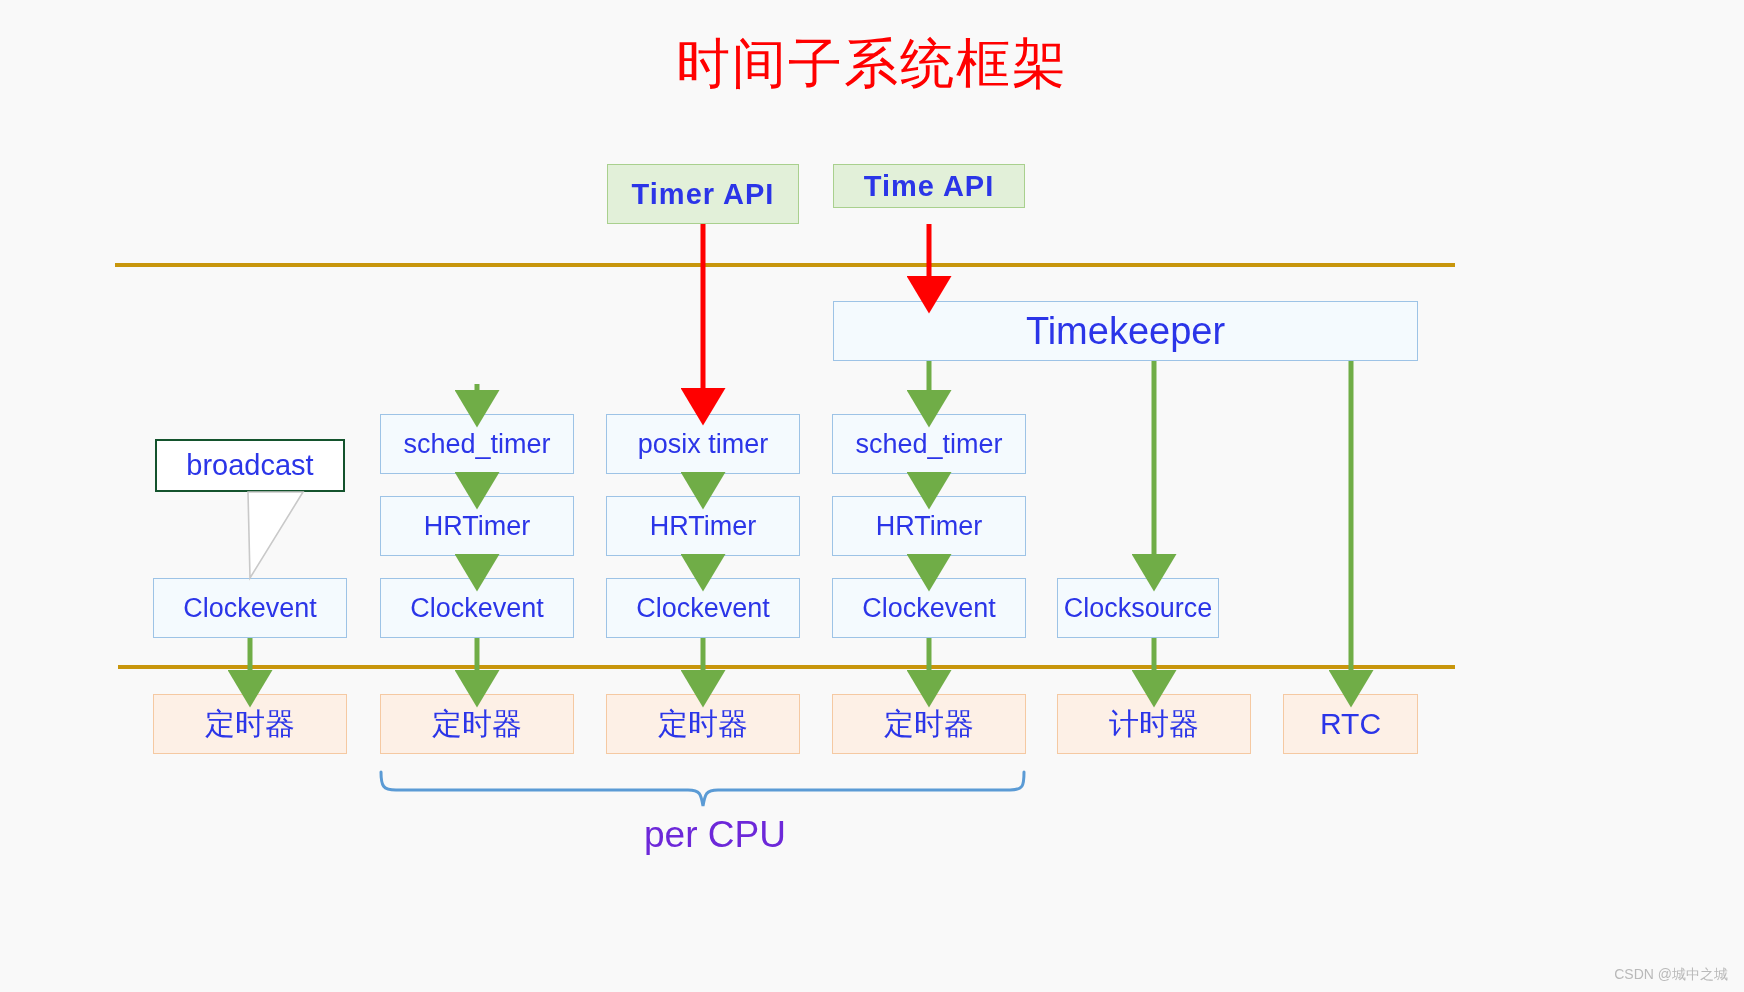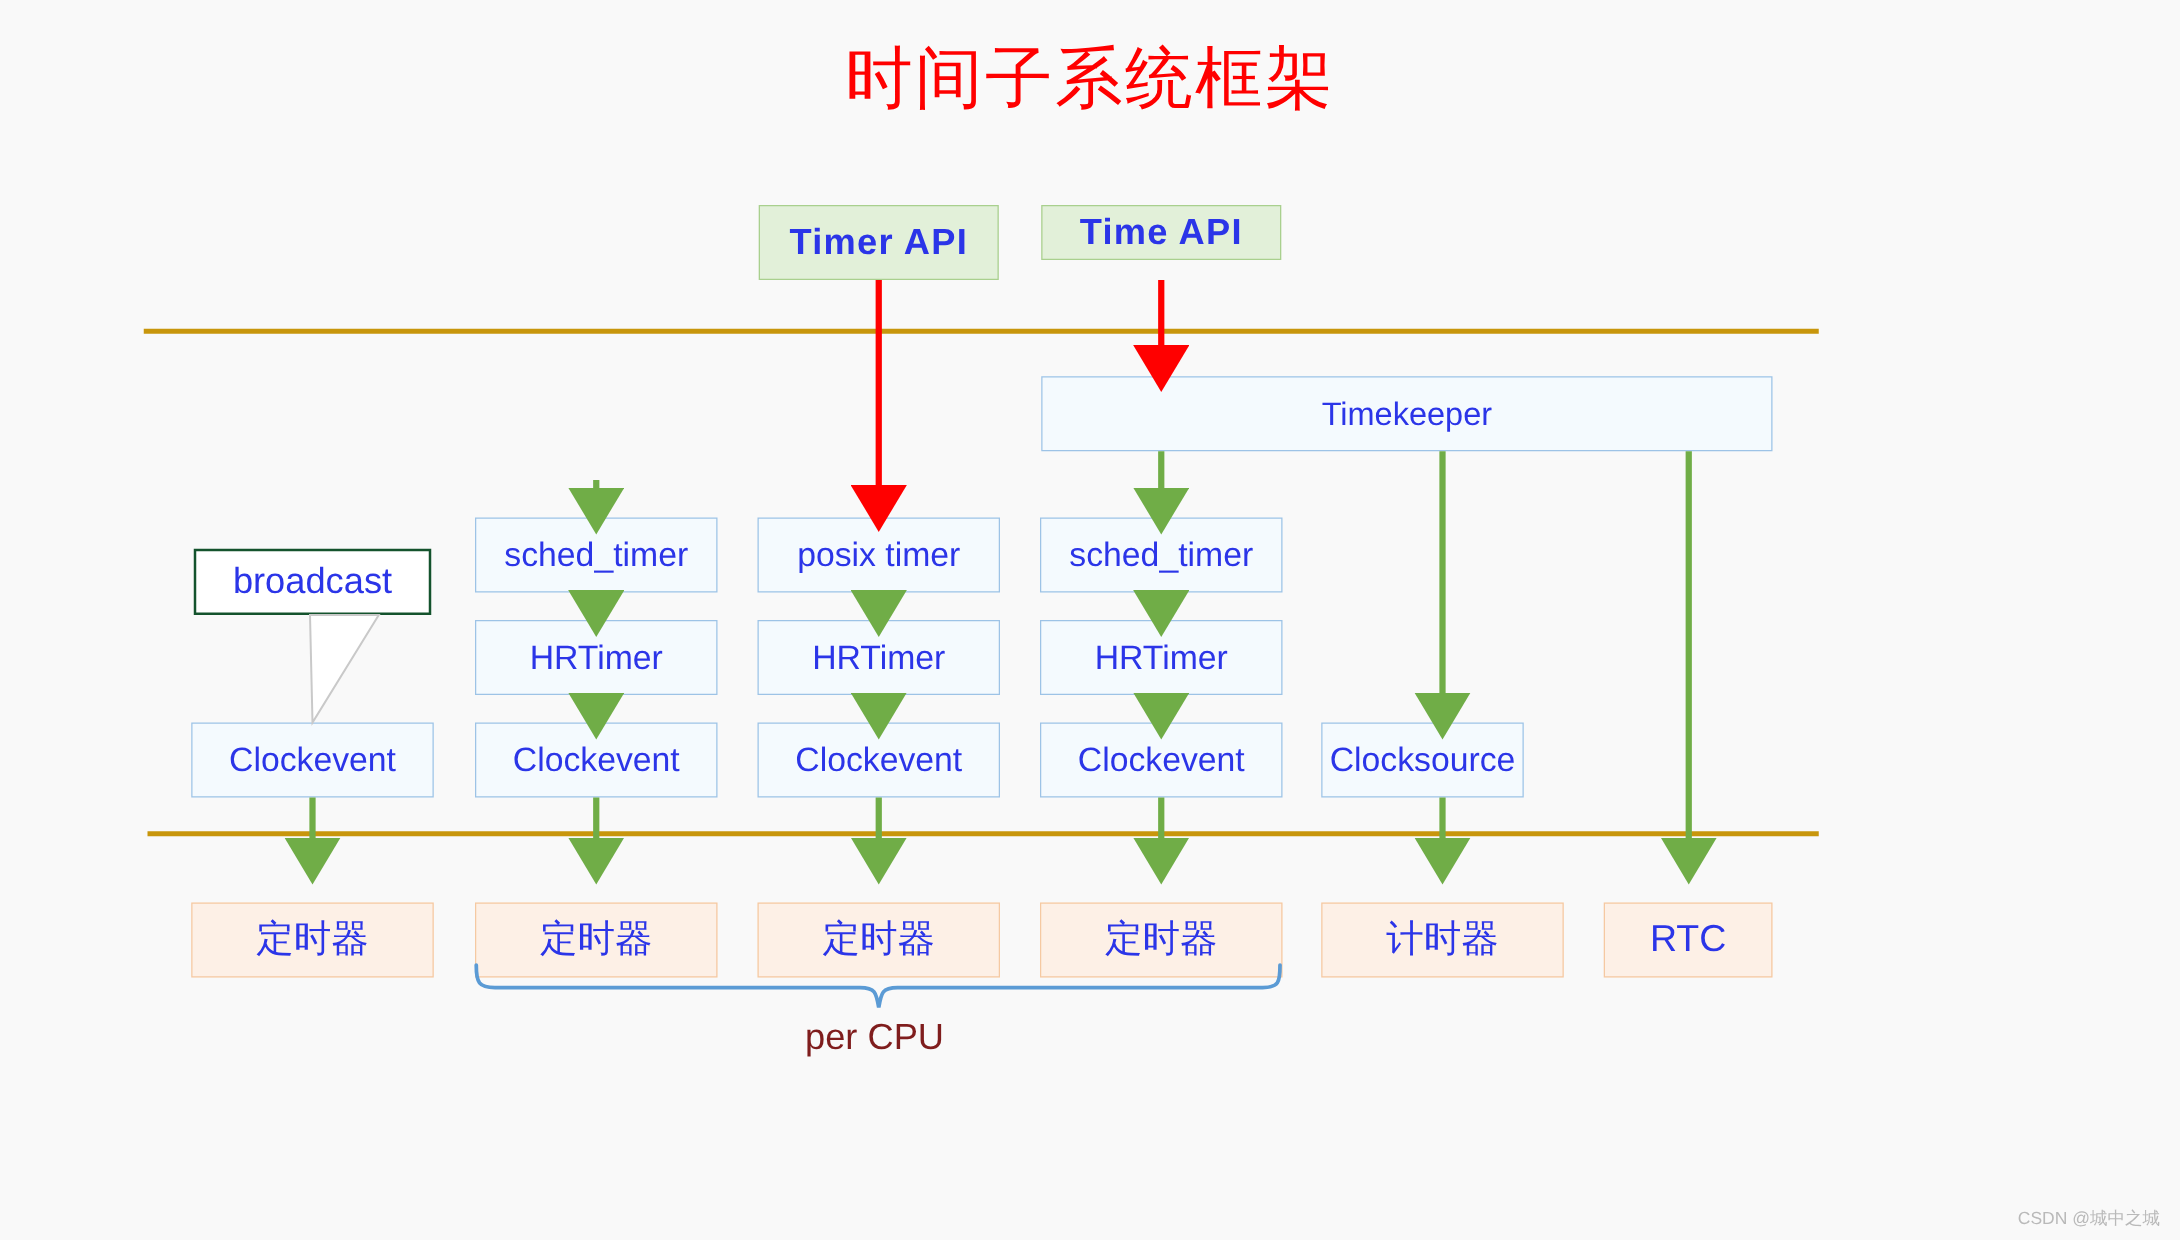--- a/index.html
+++ b/index.html
@@ -29,22 +29,22 @@
     display:flex;align-items:center;justify-content:center;
     color:#2b35e8;
     font-size:27px;
     line-height:1;
     white-space:nowrap;
   }
   .node.green{ background:#e2f0d9; border:1px solid #a9d08e; }
   .node.blue { background:#f4fafe; border:1px solid #9dc3e6; }
   .node.peach{ background:#fdf0e6; border:1px solid #f5c9a2; }
   .node.api  { font-size:29px; letter-spacing:1px;font-weight:bold; }
-  .node.keeper{ font-size:26px; }
-  .node.cjk  { font-size:30px;margin-top:28px; }
+  .node.keeper{ font-size:38px; }
+  .node.cjk  { font-size:30px; }
 
   
   .hline{
     position:absolute;
     height:4px;
     background:#c8960c;
   }
 
   
   #arrows{position:absolute;left:0;top:0;width:1744px;height:992px;pointer-events:none;}
@@ -55,22 +55,22 @@
     box-sizing:border-box;
     background:#ffffff;
     border:2px solid #14532d;
     display:flex;align-items:center;justify-content:center;
     color:#2b35e8;font-size:29px;line-height:1;white-space:nowrap;
   }
 
   
   .percpu-label{
     position:absolute;
-    color:#7f1d1d;
-    font-size:29px;
+    color:#6d28d9;
+    font-size:37px;
     line-height:1;
     white-space:nowrap;
   }
 
   
   .watermark{
     position:absolute;
     right:16px;bottom:8px;
     color:#b9b9b9;
     font-size:14px;

